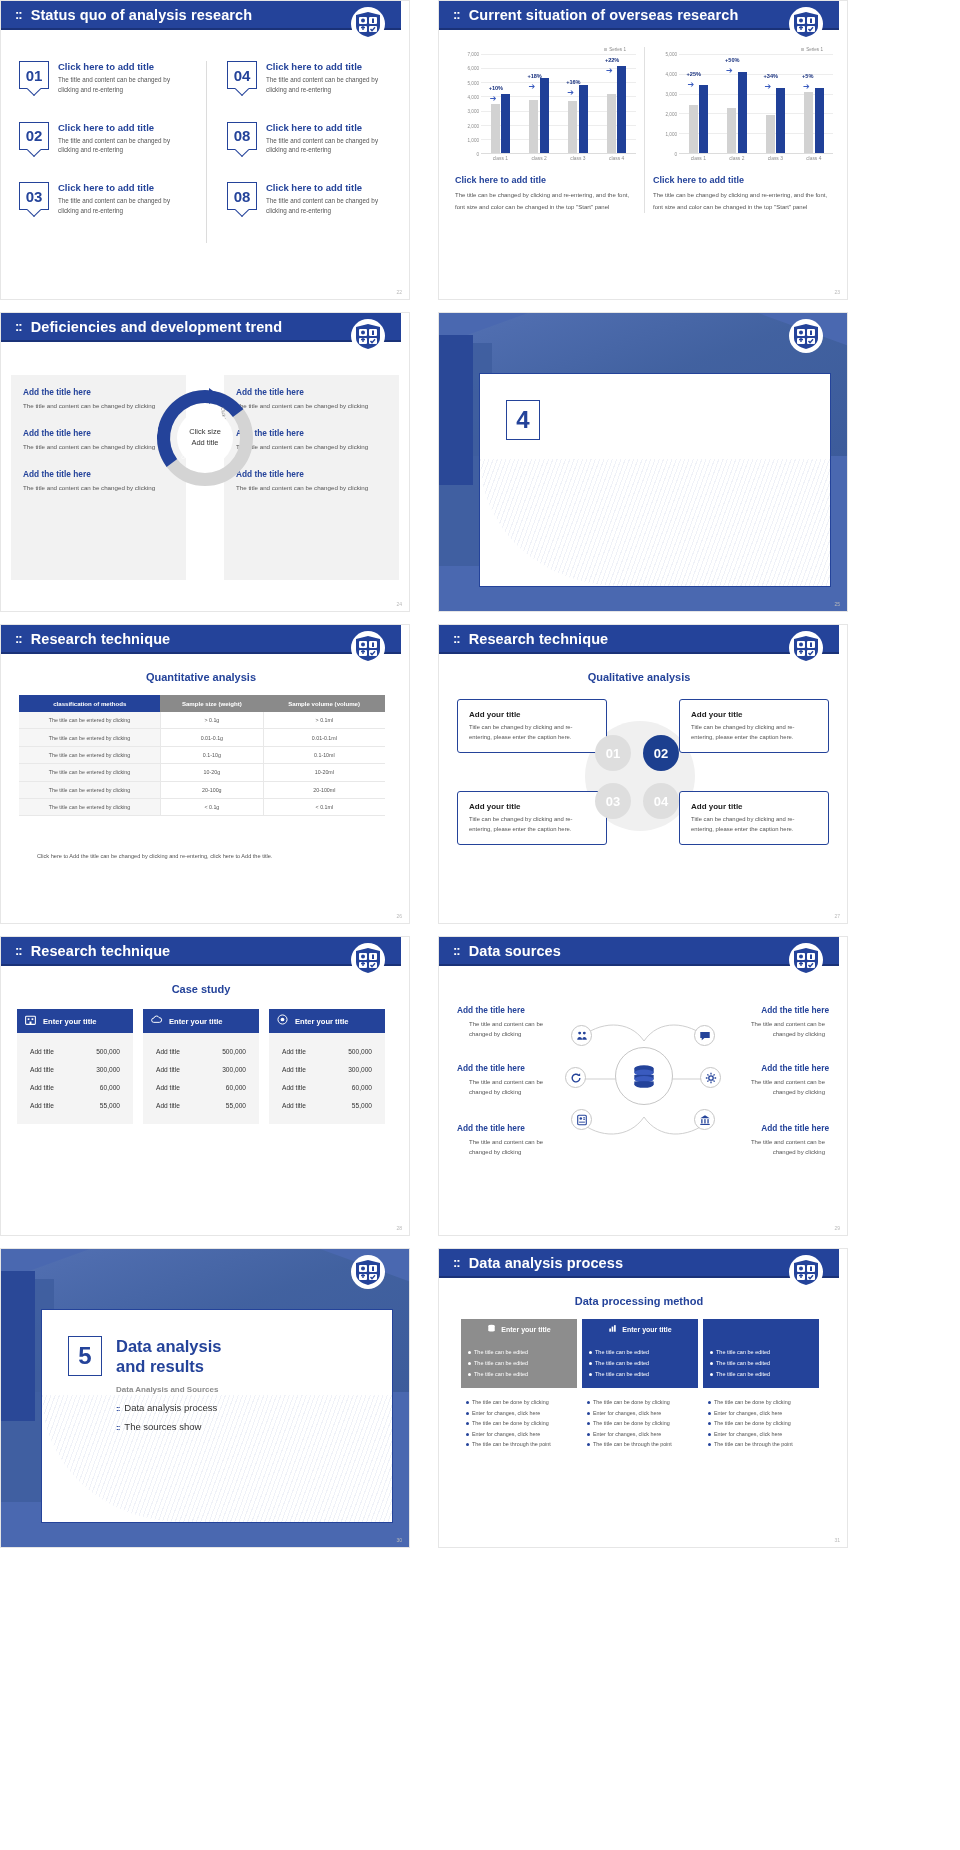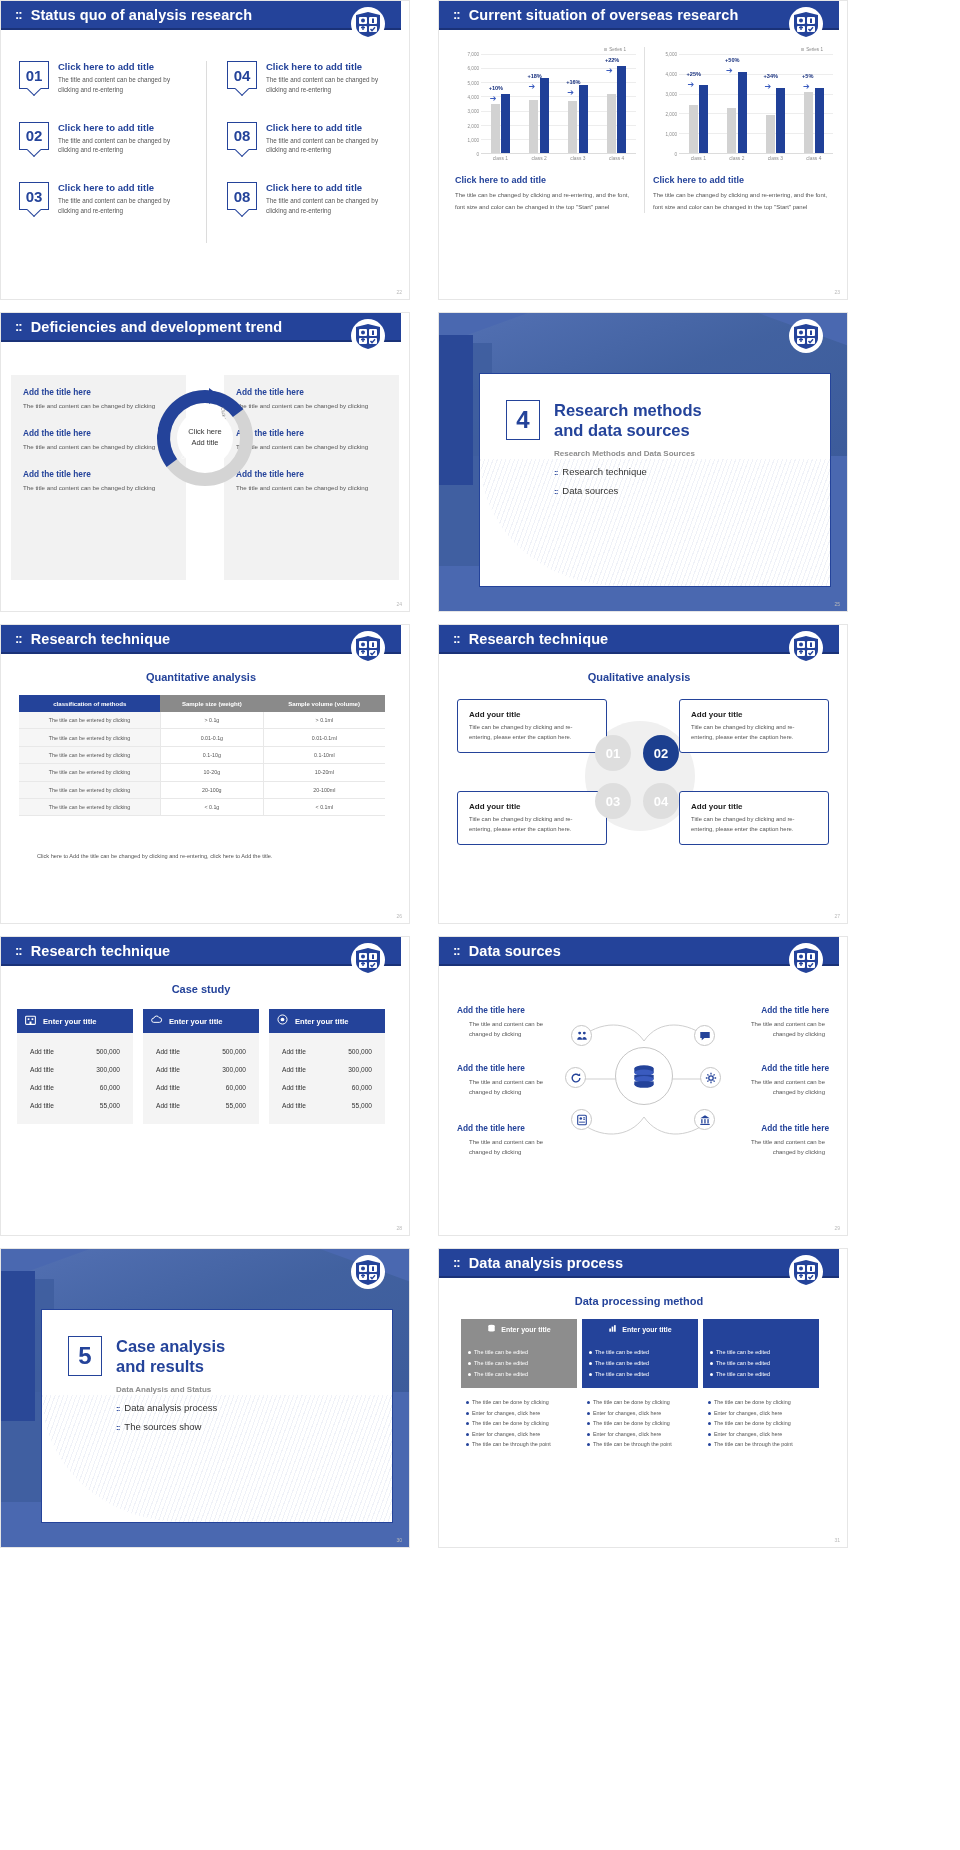--- a/index.html
+++ b/index.html
@@ -463,21 +463,21 @@
       </div>
     </div>
 
     <div class="cycle">
       <div class="ring grey"></div>
       <div class="ring blue"></div>
       <div class="arrowhead"></div>
       <span class="ringtxt l">Click here to add title</span>
       <span class="ringtxt r">Click here to add title</span>
       <div class="hub">
-        <span>Click here</span>
+        <span>Click size</span>
         <span>Add title</span>
       </div>
     </div>
     <div class="pg">24</div>
   </div>
 
   <div class="slide">
     <div class="hero">
       <div class="roof"></div>
       <div class="tree"></div>
@@ -494,27 +494,20 @@
           <rect x="19" y="9.5" width="2" height="4.5" fill="#24439a"></rect>
         <path d="M8 18.5h4M10 17v4" stroke="#24439a" stroke-width="1.4"></path>
         <path d="M17.5 20l1.5 1.6 3-3.4" stroke="#24439a" stroke-width="1.4" fill="none"></path>
       </svg>
     </div>
     <div class="herocard">
       <div class="wave"></div>
       <div class="hc-inner">
         <div class="hc-row">
           <div class="bignum">4</div>
-          <div>
-            <div class="hc-title">Research methods</div>
-            <div class="hc-title">and data sources</div>
-            <div class="hc-sub">Research Methods and Data Sources</div>
-            <div class="hc-li"><b>::</b><span>Research technique</span></div>
-            <div class="hc-li"><b>::</b><span>Data sources</span></div>
-          </div>
         </div>
       </div>
     </div>
     <div class="pg">25</div>
   </div>
 
   <div class="slide">
     <div class="bar">
       <span class="dots">::</span>
       <span class="btitle">Research technique</span>
@@ -860,23 +853,23 @@
         <path d="M8 18.5h4M10 17v4" stroke="#24439a" stroke-width="1.4"></path>
         <path d="M17.5 20l1.5 1.6 3-3.4" stroke="#24439a" stroke-width="1.4" fill="none"></path>
       </svg>
     </div>
     <div class="herocard">
       <div class="wave"></div>
       <div class="hc-inner">
         <div class="hc-row">
           <div class="bignum">5</div>
           <div>
-            <div class="hc-title">Case analysis</div>
+            <div class="hc-title">Data analysis</div>
             <div class="hc-title">and results</div>
-            <div class="hc-sub">Data Analysis and Status</div>
+            <div class="hc-sub">Data Analysis and Sources</div>
             <div class="hc-li"><b>::</b><span>Data analysis process</span></div>
             <div class="hc-li"><b>::</b><span>The sources show</span></div>
           </div>
         </div>
       </div>
     </div>
     <div class="pg">30</div>
   </div>
 
   <div class="slide">

